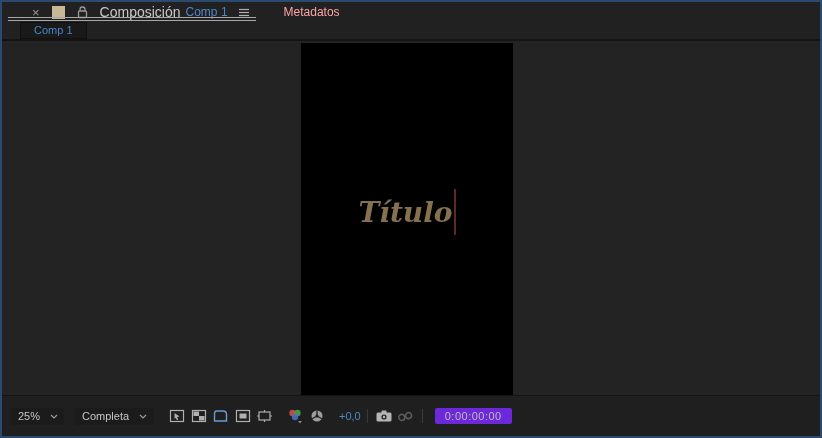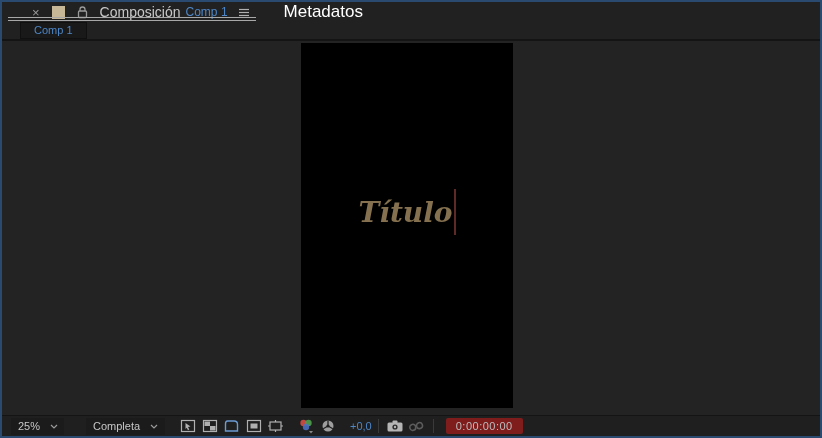--- a/index.html
+++ b/index.html
@@ -14,54 +14,54 @@
   .tab-active { display:flex; align-items:center; height:100%; position:relative;
                 padding:0 10px 0 30px; }
   .active-underline { position:absolute; left:6px; right:4px; bottom:1px; height:4px;
                       border-top:1px solid #a8a8a8; border-bottom:1px solid #a8a8a8; }
   .close-x { color:#9a9a9a; font-size:13px; line-height:1; margin-right:12px; cursor:default; }
   .panel-sq { width:13px; height:13px; background:#c7b796; margin-right:12px; }
   .lock { margin-right:12px; display:flex; }
   .tab-title { color:#c8c8c8; font-size:14px; margin-right:5px; }
   .tab-comp  { color:#4e86c6; font-size:12px; margin-right:10px; }
   .hamb { display:flex; }
-  .tab-inactive { color:#ffffff; font-size:17px; padding:0 10px; margin-left:14px; }
+  .tab-inactive { color:#fca5a5; font-size:12px; padding:0 10px; margin-left:14px; }
 
   
   #viewertabs { position:absolute; left:2px; right:2px; top:22px; height:17px;
                 background:#212121; display:flex; align-items:center; }
   .vtab { margin-left:18px; background:#191919; border:1px solid #101010;
           color:#4e86c6; font-size:11px; padding:1px 13px 2px; }
 
   
   #viewer { position:absolute; left:2px; right:2px; top:39px; bottom:28px;
             background:#232323; border-top:2px solid #141414; }
   #comp { position:absolute; left:299px; top:2px; width:212px; height:365px;
           background:#000; }
   #title-line { position:absolute; left:0; right:0; top:146px; display:flex;
                 justify-content:center; align-items:center; }
   #comp-title { font-family:"DejaVu Serif", serif; font-style:italic; font-weight:700;
                 font-size:28px; color:#85714f; letter-spacing:0px; }
   #text-cursor { width:2px; height:46px; background:#5d2a26; margin-left:1px; }
 
   
-  #toolbar { position:absolute; left:2px; right:2px; bottom:2px; height:21px;
+  #toolbar { position:absolute; left:2px; right:2px; bottom:2px; height:41px;
              background:#1f1f1f; border-top:1px solid #141414;
              display:flex; align-items:center; }
   .dd { height:17px; background:#1b1b1b; display:flex; align-items:center;
         color:#c6c6c6; font-size:11px; padding:0 7px; cursor:default; }
   .dd .chev { margin-left:10px; display:flex; }
   #zoom-dd { margin-left:9px; width:53px; }
-  #res-dd { margin-left:22px; width:79px; }
+  #res-dd { margin-left:11px; width:79px; }
   .iconbtn { width:21px; height:18px; display:flex; align-items:center;
              justify-content:center; }
   .icongroup { display:flex; margin-left:12px; gap:1px; }
   .sep { width:1px; height:14px; background:#3a3a3a; margin:0 6px; }
   #exposure-val { color:#4e86c6; font-size:11px; margin-left:12px; }
-  #timecode { background:#7f1d1d; color:#bdbdbd; font-size:11px; letter-spacing:0.5px;
+  #timecode { background:#6d28d9; color:#bdbdbd; font-size:11px; letter-spacing:0.5px;
               padding:2px 10px; border-radius:2px; margin-left:6px; }
   .dim { opacity:.35; }
 </style>
 </head>
 <body>
 
 <div id="frame">
 
   <div id="tabbar">
     <div class="tab-active">

